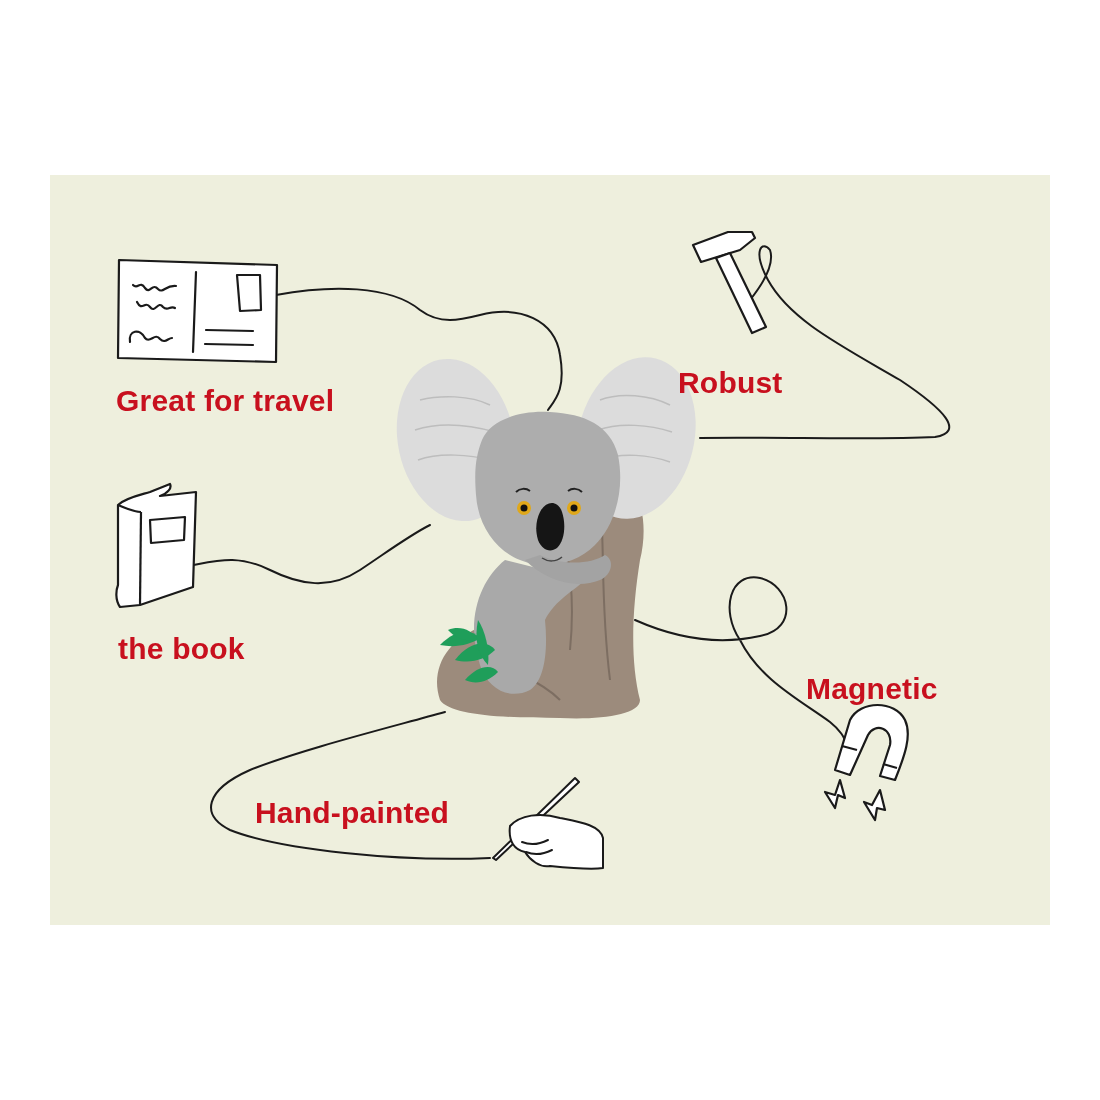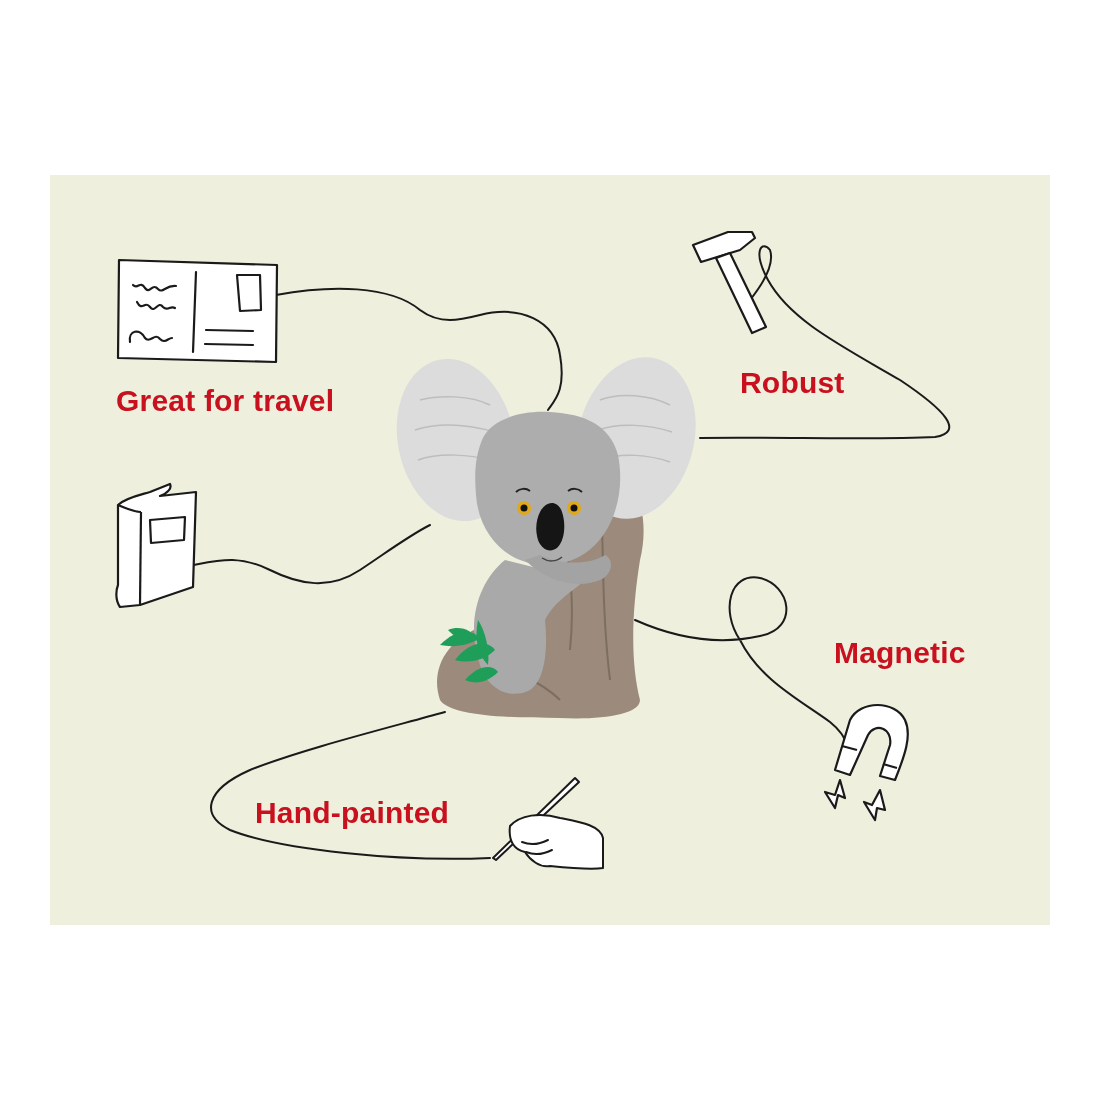--- a/index.html
+++ b/index.html
@@ -105,23 +105,24 @@
     <path d="M516 492 C520 488,526 488,530 491 M568 491 C572 488,578 488,582 492" fill="none" stroke="#222" stroke-width="2"></path>
 
     <path fill="#151515" d="M540 512 C546 500,558 500,562 512 C566 524,565 540,557 548 C550 553,542 550,538 540 C535 530,536 520,540 512 Z"></path>
     <path d="M542 558 C548 562,556 562,562 557" fill="none" stroke="#444" stroke-width="1.5"></path>
   </g>
 </svg>
 
 <div class="label" style="left:116px; top:382px;">
   <span>Great for travel</span>
 </div>
-<div class="label" style="left:740px; top:364px;">
+<div class="label" style="left:678px; top:364px;">
   <span>Robust</span>
 </div>
 <div class="label" style="left:118px; top:630px;">
+  <span>the book</span>
 </div>
-<div class="label" style="left:806px; top:634px;margin-left:28px;">
+<div class="label" style="left:806px; top:670px;">
   <span>Magnetic</span>
 </div>
 <div class="label" style="left:255px; top:794px;">
   <span>Hand-painted</span>
 </div>
 
 </body></html>

